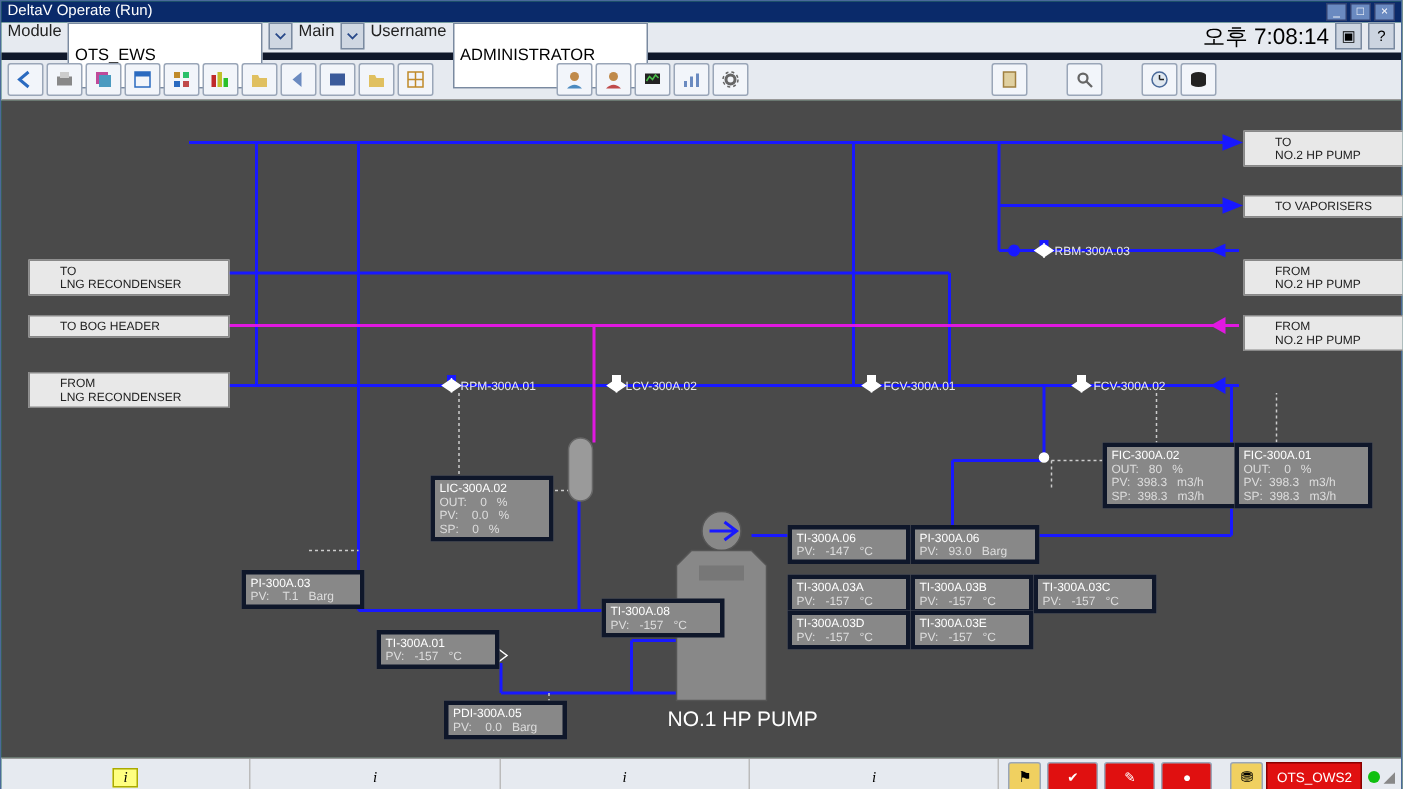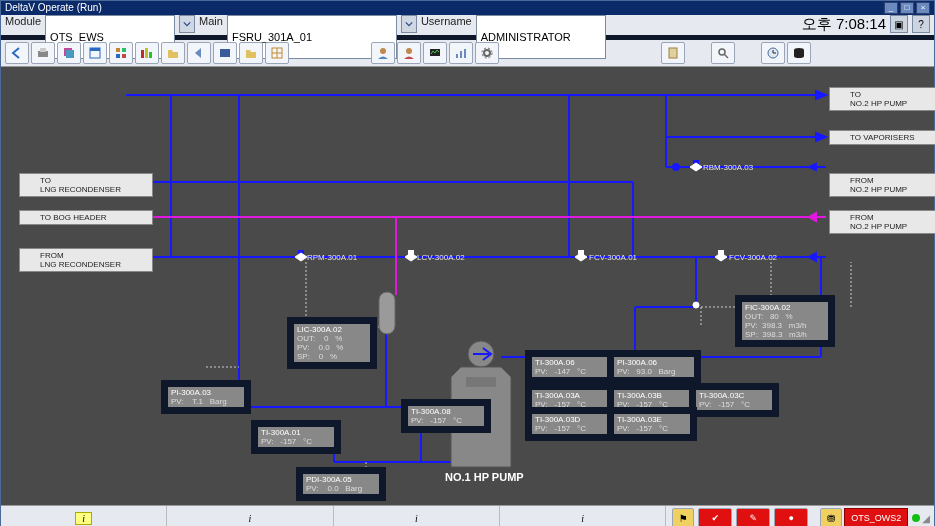--- a/index.html
+++ b/index.html
@@ -12,24 +12,24 @@
   .hdr .fld{background:#fff;border:1px solid #7a8aa0;height:16px;line-height:16px;padding:13px 4px;font-size:11px}
   .hdr .dd{width:14px;height:16px;background:#cfd7e2;border:1px solid #7a8aa0;display:flex;align-items:center;justify-content:center}
   .hdr .dd svg{width:8px;height:8px}
   .hdr .clock{margin-left:auto;font-size:15px}
   .hdr .ico{width:16px;height:16px;background:#ccd4e0;border:1px solid #7a8aa0;display:flex;align-items:center;justify-content:center;font-size:10px}
   .tb{background:#e6eaf0;height:26px;display:flex;align-items:center;padding:0 4px;gap:2px;border-bottom:1px solid #999}
   .tb .b{width:22px;height:20px;background:#f2f5fa;border:1px solid #9aa6b8;border-radius:2px;display:flex;align-items:center;justify-content:center}
   .tb .sep{width:6px}
   .canvas{position:relative;background:#4a4a4a;height:438px}
   .lbl-box{position:absolute;background:#e8e8e8;border:1px solid #888;font-size:8px;color:#222;padding:2px 20px;line-height:9px}
-  .tag-box{position:absolute;background:#888;border:7px solid #0f172a;font-size:8px;color:#ddd;padding:1px 3px;line-height:9px;white-space:pre}
+  .tag-box{position:absolute;background:#888;border:3px solid #0f172a;font-size:8px;color:#ddd;padding:1px 3px;line-height:9px;white-space:pre}
   .tag-hdr{color:#fff}
   .valve-lbl{position:absolute;font-size:8px;color:#e8e8e8}
-  .eq-lbl{position:absolute;font-size:11px;font-weight:bold;color:#fff}
+  .eq-lbl{position:absolute;font-size:14px;font-weight:normal;color:#fff}
   svg.piping{position:absolute;left:0;top:0}
   .ftr{background:#e6eaf0;height:24px;display:flex;align-items:center;border-top:1px solid #999}
   .ftr .seg{flex:1;border-right:1px solid #bbb;height:100%;display:flex;align-items:center;justify-content:center}
   .ftr .ico{width:20px;height:18px;border:1px solid #9aa6b8;margin:0 2px;display:flex;align-items:center;justify-content:center;border-radius:2px}
   .ftr .red{background:#e01010;color:#fff;font-size:9px;padding:0 6px}
 </style>
 </head>
 <body>
 
 <div class="win">
@@ -44,21 +44,20 @@
 
   <div class="hdr">
     <span class="lbl">Module</span>
     <span class="fld" style="width:120px">OTS_EWS</span>
     <span class="dd">
         <svg viewBox="0 0 10 10">
           <path d="M1 3 L5 7 L9 3" fill="none" stroke="#2a4a8a" stroke-width="1.5"></path>
         </svg>
       </span>
     <span class="lbl">Main</span>
-    <span class="fld" style="width:160px">FSRU_301A_01</span>
     <span class="dd">
         <svg viewBox="0 0 10 10">
           <path d="M1 3 L5 7 L9 3" fill="none" stroke="#2a4a8a" stroke-width="1.5"></path>
         </svg>
       </span>
     <span class="lbl">Username</span>
     <span class="fld" style="width:120px">ADMINISTRATOR</span>
     <span class="clock">오후 7:08:14</span>
     <span class="ico">▣</span>
     <span class="ico">?</span>
@@ -362,20 +361,24 @@
     <div class="tag-box" style="left:688px;top:316px;width:70px"><span class="tag-hdr">TI-300A.03C</span>
 <span>PV:   -157   °C</span></div>
     <div class="tag-box" style="left:524px;top:340px;width:70px"><span class="tag-hdr">TI-300A.03D</span>
 <span>PV:   -157   °C</span></div>
     <div class="tag-box" style="left:606px;top:340px;width:70px"><span class="tag-hdr">TI-300A.03E</span>
 <span>PV:   -157   °C</span></div>
     <div class="tag-box" style="left:734px;top:228px;width:80px"><span class="tag-hdr">FIC-300A.02</span>
 <span>OUT:   80   %</span>
 <span>PV:  398.3   m3/h</span>
 <span>SP:  398.3   m3/h</span></div>
+    <div class="tag-box" style="left:822px;top:228px;width:80px"><span class="tag-hdr">FIC-300A.01</span>
+<span>OUT:    0   %</span>
+<span>PV:  398.3   m3/h</span>
+<span>SP:  398.3   m3/h</span></div>
 
     <div class="eq-lbl" style="left:444px;top:404px">NO.1 HP PUMP</div>
   </div>
 
   <div class="ftr">
     <div class="seg">
         <span style="background:#ffff80;border:1px solid #aa0;padding:0 6px;font-family:serif;font-style:italic">i</span>
       </div>
     <div class="seg">
         <span style="font-family:serif;font-style:italic">i</span>

